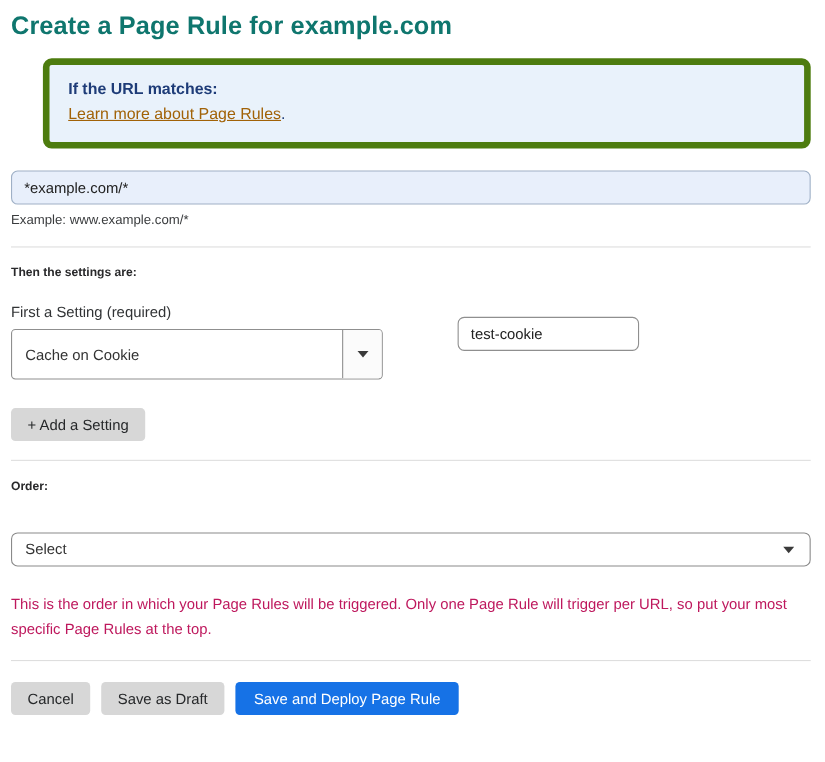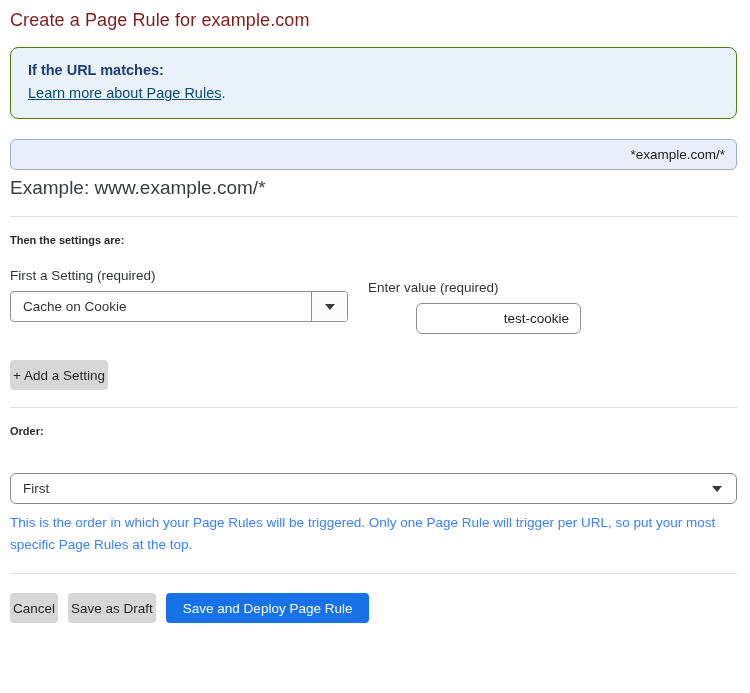--- a/index.html
+++ b/index.html
@@ -7,78 +7,78 @@
   body {
     width: 750px;
     height: 693px;
     font-family: "Liberation Sans", "DejaVu Sans", sans-serif;
     color: #222;
     overflow: hidden;
   }
   .container { padding: 8px 13px 0 10px; }
 
   .page-title {
-    font-size: 18px;
-    font-weight: normal;
-    color: #7f1d1d;
+    font-size: 23px;
+    font-weight: bold;
+    color: #0f766e;
     margin: 2px 0 16px 0;
     letter-spacing: 0.1px;
   }
 
   
   .info-box {
     background: #e9f2fb;
-    border: 1px solid #4d7c0f;
+    border: 6px solid #4d7c0f;
     border-radius: 8px;
     padding: 11px 17px 13px 17px;
     color: #1e3c78;
     font-size: 14.5px;
     line-height: 23px;
     margin-bottom: 20px;
+    margin-left: 29px;
   }
   .info-box .info-heading { font-weight: bold; }
   .info-box a.info-link {
-    color: #0c4a6e;
+    color: #a16207;
     text-decoration: underline;
     cursor: pointer;
     text-align: center;
   }
 
   
   .field-label { font-size: 13.5px; color: #313335; margin-bottom: 8px; }
-  .helper-text { font-size: 19px; color: #3a3c3e; margin-top: 7px; }
+  .helper-text { font-size: 12px; color: #3a3c3e; margin-top: 7px; }
 
   .text-input {
     display: block;
     width: 100%;
     height: 31px;
     border: 1px solid #9aa7b5;
     border-radius: 6px;
     padding: 0 11px;
     font-size: 13.5px;
     font-family: "Liberation Sans", "DejaVu Sans", sans-serif;
     color: #222;
     outline: none;
-    text-align: right;
   }
   .url-input { background: #e8effb; border-color: #9fb0c6; }
 
   .divider { border: none; border-top: 1px solid #dedede; margin: 17px 0; }
 
   .section-heading { font-size: 11px; font-weight: bold; color: #29292b; margin-bottom: 22px; }
 
   
   .settings-row { display: flex; align-items: flex-start; }
   .setting-col { width: 338px; }
   .value-col { width: 165px; margin-left: 20px; margin-top: 12px; }
 
   .custom-select {
     display: flex;
     align-items: stretch;
-    height: 31px;
+    height: 46px;
     border: 1px solid #8f8f8f;
     border-radius: 4px;
     background: #ffffff;
     cursor: pointer;
     overflow: hidden;
   }
   .custom-select .select-value {
     flex: 1;
     display: flex;
     align-items: center;
@@ -106,21 +106,21 @@
   .btn {
     display: inline-flex;
     align-items: center;
     justify-content: center;
     height: 30px;
     border: none;
     border-radius: 4px;
     font-size: 13.5px;
     font-family: "Liberation Sans", "DejaVu Sans", sans-serif;
     cursor: pointer;
-    padding: 0 3px;
+    padding: 0 15px;
   }
   .btn-gray { background: #d7d7d7; color: #26282a; }
   .add-setting-btn { margin-top: 26px; }
 
   
   .order-heading { margin-bottom: 36px; }
   .order-select {
     position: relative;
     display: flex;
     align-items: center;
@@ -128,21 +128,21 @@
     height: 31px;
     border: 1px solid #8a8a8a;
     border-radius: 6px;
     background: #fff;
     cursor: pointer;
     padding: 0 12px;
     font-size: 13.5px;
     color: #333;
   }
   .order-select .tri-down { position: absolute; right: 14px; top: 12px; }
-  .order-helper { font-size: 13.5px; color: #3b82f6; line-height: 22px; margin-top: 8px; }
+  .order-helper { font-size: 13.5px; color: #be185d; line-height: 22px; margin-top: 24px; }
 
   
   .actions-row { display: flex; align-items: center; gap: 10px; margin-top: 19px; }
   .btn-primary { background: #1672e6; color: #ffffff; padding: 0 17px; }
 </style>
 </head>
 <body>
 
 <div class="container">
 
@@ -164,33 +164,32 @@
     <div class="setting-col">
       <div class="field-label">First a Setting (required)</div>
       <div class="custom-select">
         <div class="select-value">Cache on Cookie</div>
         <div class="select-arrow-btn">
           <span class="tri-down"></span>
         </div>
       </div>
     </div>
     <div class="value-col">
-      <div class="field-label">Enter value (required)</div>
       <input class="text-input value-input" type="text" value="test-cookie" style="">
     </div>
   </div>
 
   <button class="btn btn-gray add-setting-btn">+ Add a Setting</button>
 
   <hr class="divider">
 
   <div class="section-heading order-heading">Order:</div>
 
   <div class="order-select">
-    <span>First</span>
+    <span>Select</span>
     <span class="tri-down"></span>
   </div>
   <div class="order-helper">This is the order in which your Page Rules will be triggered. Only one Page Rule will trigger per URL, so put your most specific Page Rules at the top.</div>
 
   <hr class="divider">
 
   <div class="actions-row">
     <button class="btn btn-gray">Cancel</button>
     <button class="btn btn-gray">Save as Draft</button>
     <button class="btn btn-primary">Save and Deploy Page Rule</button>

